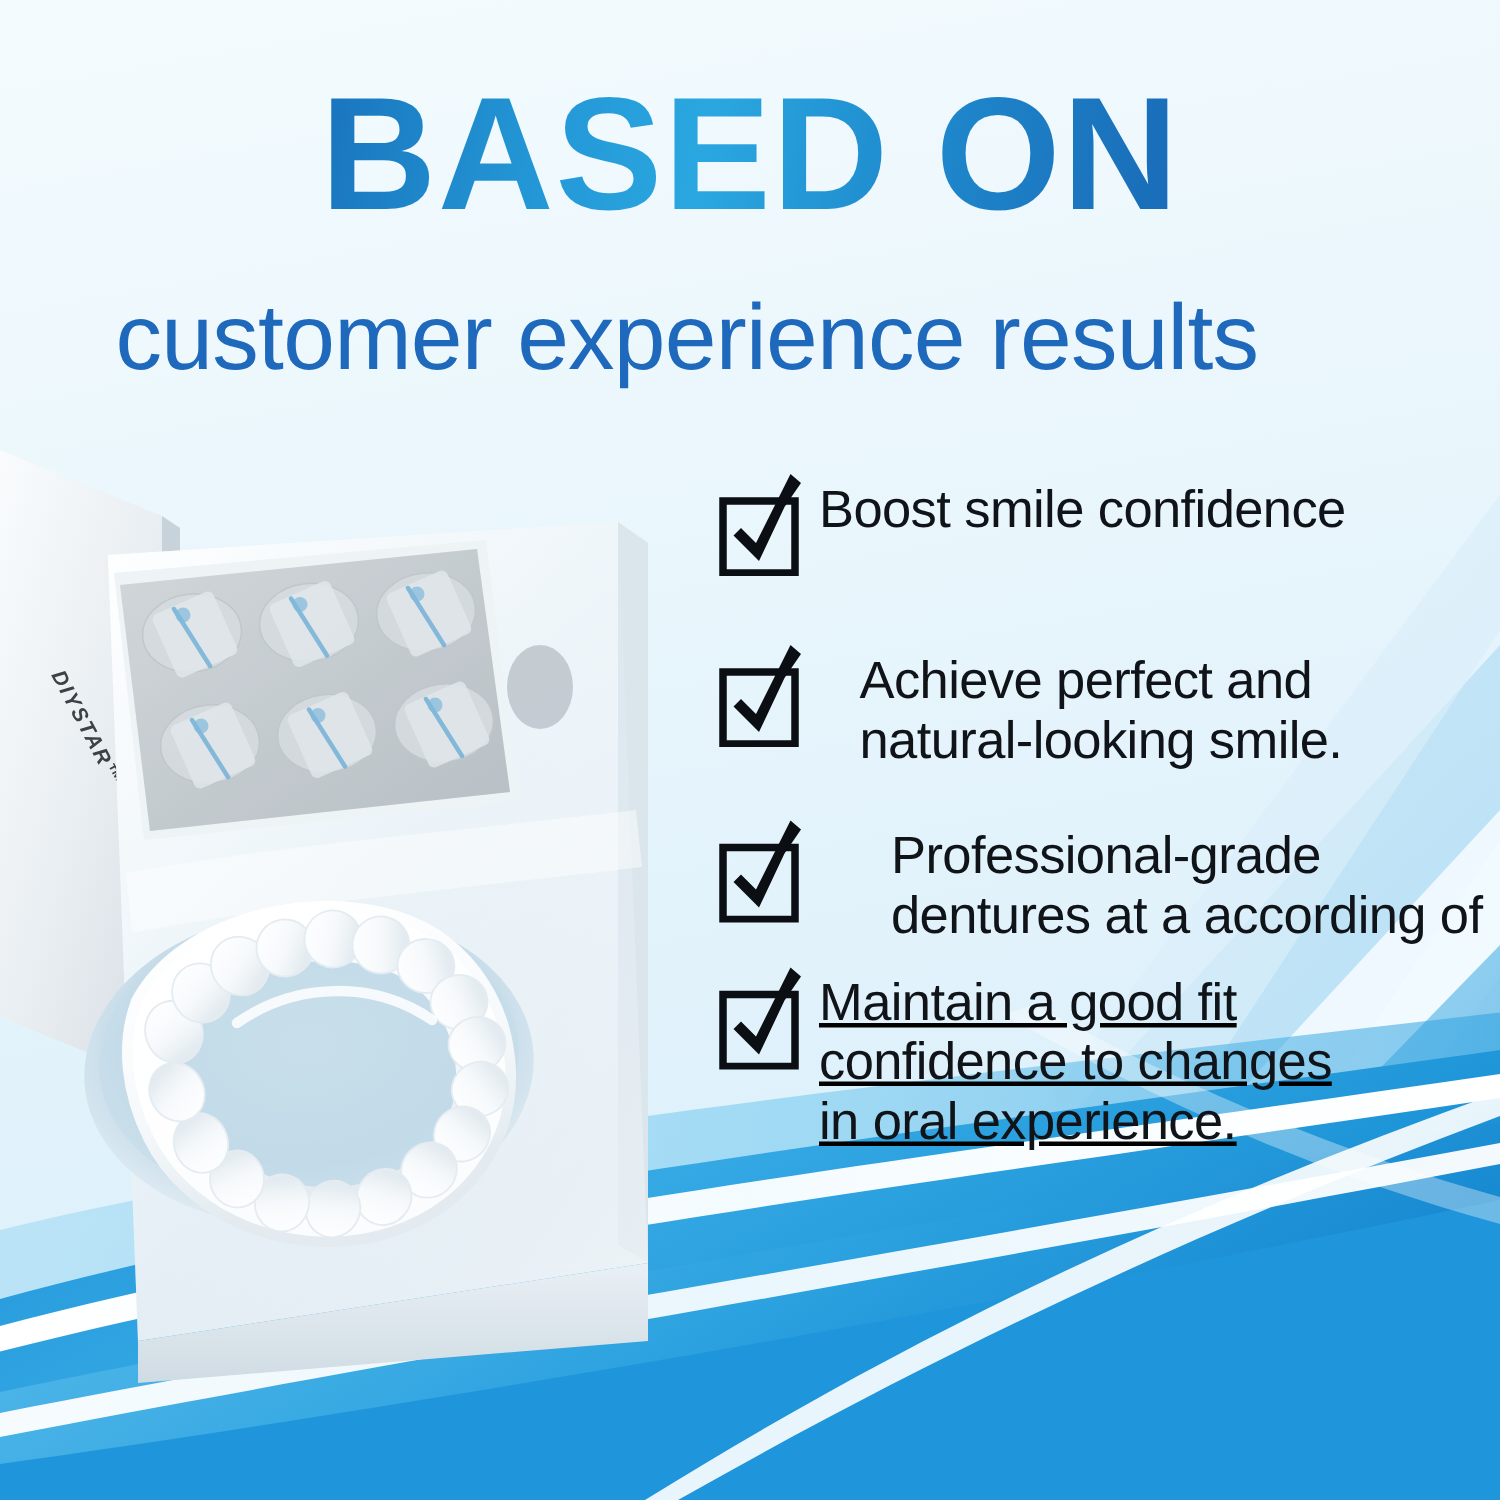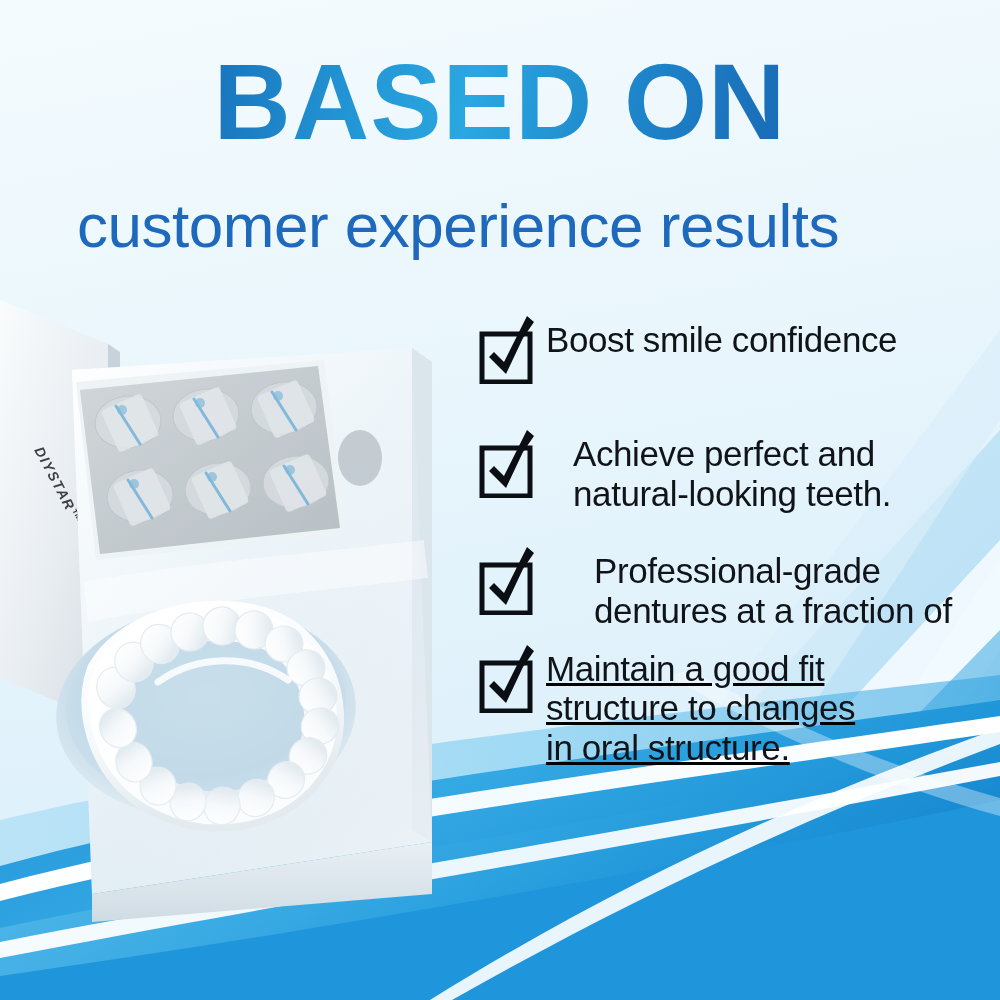--- a/index.html
+++ b/index.html
@@ -332,45 +332,45 @@
 
     <div class="benefit-row row-2">
       <span class="checkbox">
         <svg viewBox="0 0 72 72">
           <rect x="12" y="22" width="48" height="48" fill="none" stroke="#0b0f13" stroke-width="5"></rect>
           <path d="M19,45 L24,40 L34,50 L57,4 L64,10 L53,26 L36,62 Z" fill="#0b0f13"></path>
         </svg>
       </span>
       <span class="benefit-text">
         <span class="ln">Achieve perfect and</span>
-        <span class="ln">natural-looking teeth.</span>
+        <span class="ln">natural-looking smile.</span>
       </span>
     </div>
 
     <div class="benefit-row row-3">
       <span class="checkbox">
         <svg viewBox="0 0 72 72">
           <rect x="12" y="22" width="48" height="48" fill="none" stroke="#0b0f13" stroke-width="5"></rect>
           <path d="M19,45 L24,40 L34,50 L57,4 L64,10 L53,26 L36,62 Z" fill="#0b0f13"></path>
         </svg>
       </span>
       <span class="benefit-text">
         <span class="ln">Professional-grade</span>
-        <span class="ln">dentures at a fraction of</span>
+        <span class="ln">dentures at a according of</span>
       </span>
     </div>
 
     <div class="benefit-row">
       <span class="checkbox">
         <svg viewBox="0 0 72 72">
           <rect x="12" y="22" width="48" height="48" fill="none" stroke="#0b0f13" stroke-width="5"></rect>
           <path d="M19,45 L24,40 L34,50 L57,4 L64,10 L53,26 L36,62 Z" fill="#0b0f13"></path>
         </svg>
       </span>
       <span class="benefit-text">
         <span class="ln">Maintain a good fit</span>
-        <span class="ln">structure to changes</span>
-        <span class="ln">in oral structure.</span>
+        <span class="ln">confidence to changes</span>
+        <span class="ln">in oral experience.</span>
       </span>
     </div>
 
   </div>
 </div>
 
 </body></html>

